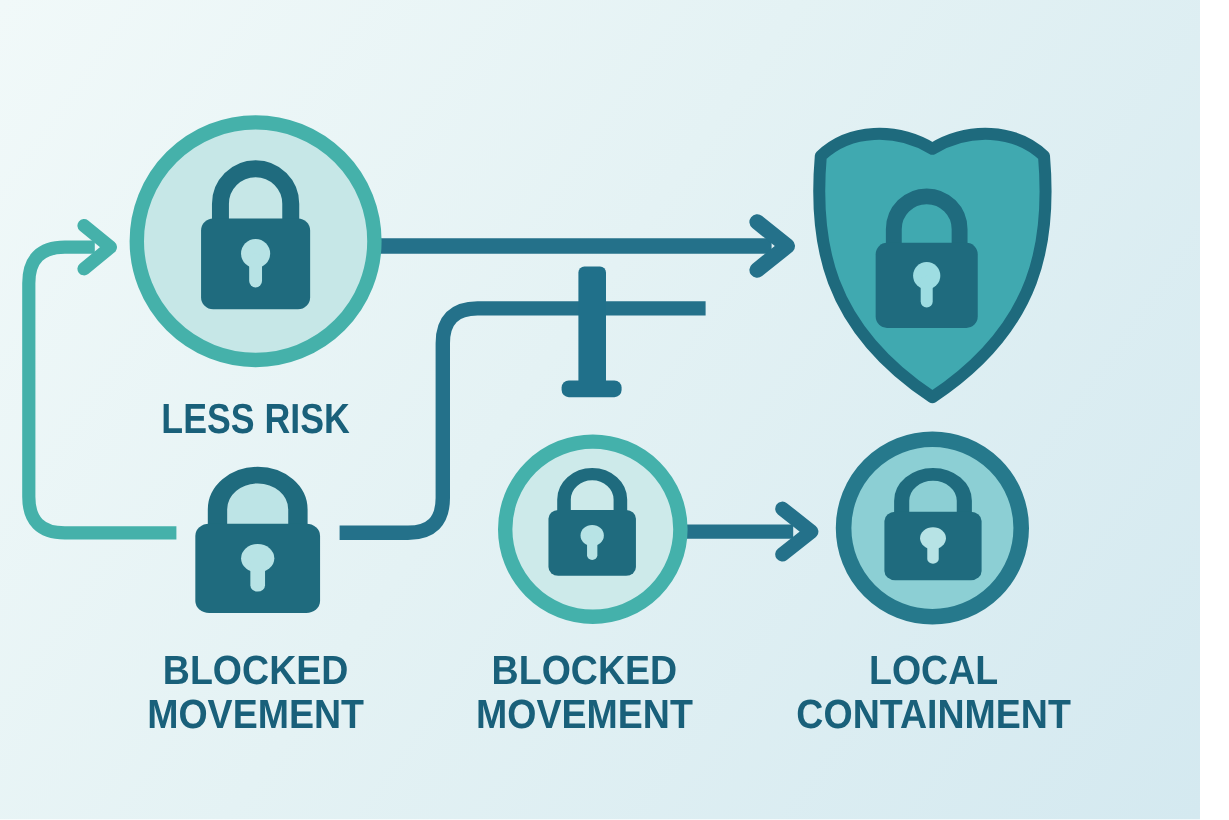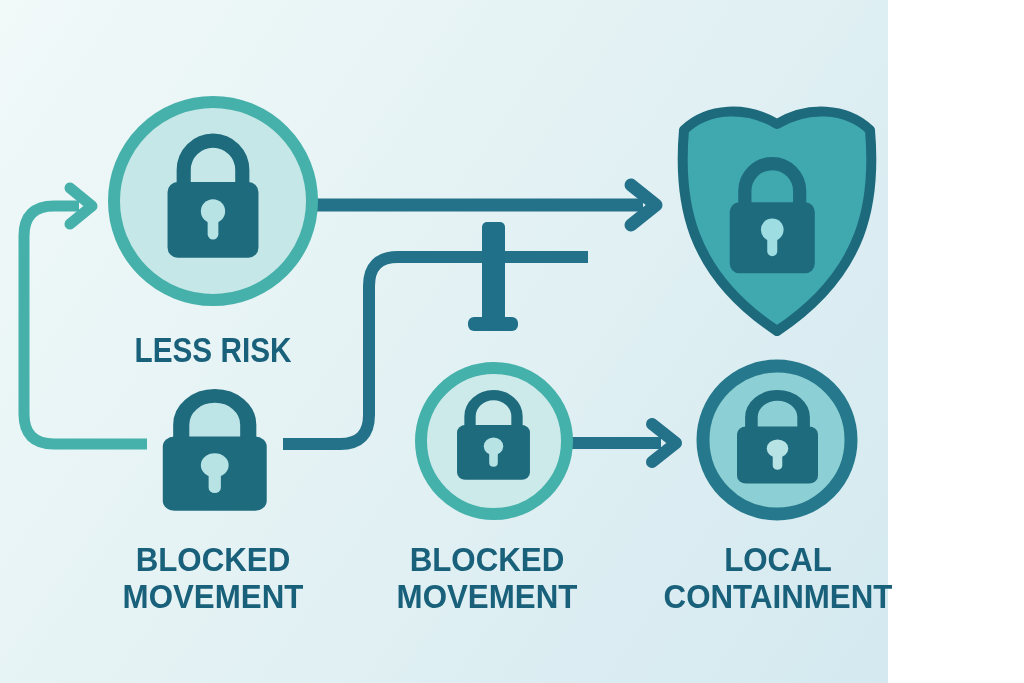--- a/index.html
+++ b/index.html
@@ -1,18 +1,18 @@
 <!DOCTYPE html>
 <html><head>
 <meta charset="utf-8">
 <style>
   html,body{margin:0;padding:0;}
   body{width:1024px;height:683px;overflow:hidden;}
   .canvas{
-    position:relative;width:888px;height:683px;
+    position:relative;width:1000px;height:683px;
     background:linear-gradient(125deg,#f1f9f9 0%,#e4f2f4 45%,#d4e9f0 100%);
   }
   svg.diagram{position:absolute;left:0;top:0;width:1024px;height:683px;display:block;}
 
   
   .stroke-light{stroke:#45b1aa;fill:none;}
   .stroke-dark{stroke:#24718a;fill:none;}
   .cap-round{stroke-linecap:round;stroke-linejoin:round;}
   .shackle{fill:none;stroke:#1f6b7e;stroke-width:14;}
   .lock-body{fill:#1f6b7e;}

